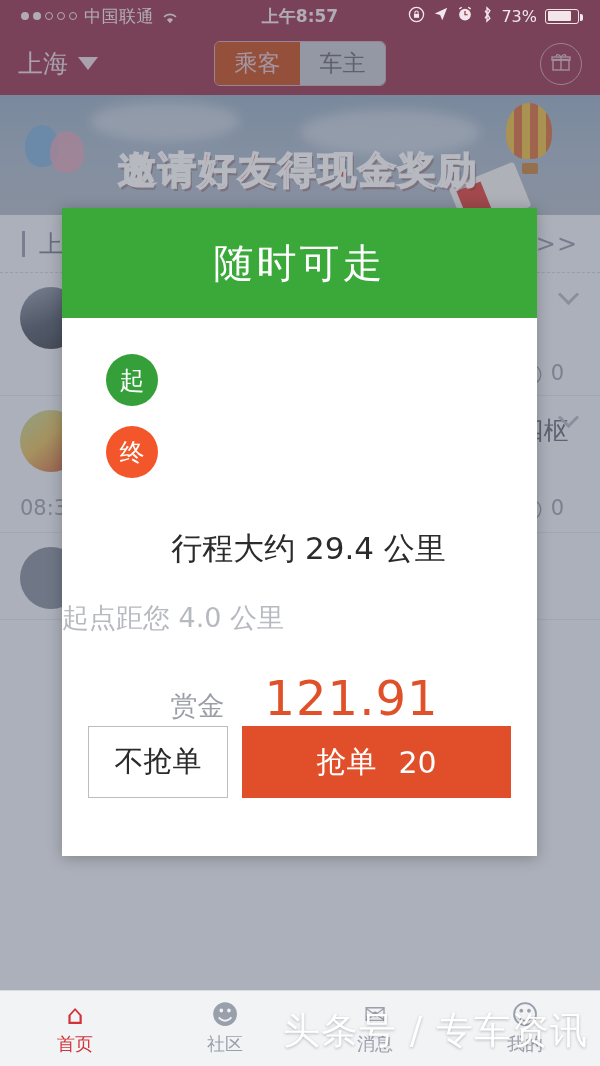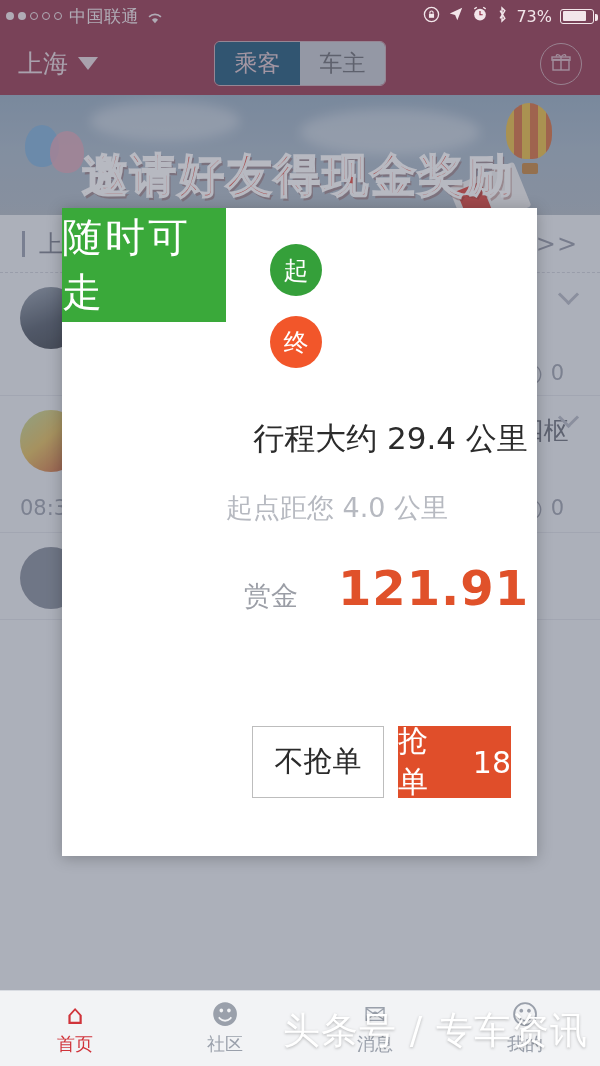--- a/index.html
+++ b/index.html
@@ -16,21 +16,21 @@
   }
 
   
   #statusbar {
     position: absolute; top: 0; left: 0;
     width: 600px; height: 32px;
     background: #8e2740;
     display: flex; align-items: center;
     color: #f2e6ea;
     font-size: 17px;
-    padding: 0 6px;
+    padding: 0 21px;
   }
   .sb-left { display: flex; align-items: center; gap: 7px; flex: 0 0 auto; }
   .dots { display: flex; align-items: center; gap: 4px; }
   .dot { width: 8px; height: 8px; border-radius: 50%; }
   .dot.on { background: #f2e6ea; }
   .dot.off { background: transparent; border: 1.3px solid #f2e6ea; }
   .carrier { font-size: 17px; letter-spacing: .5px; }
   .wifi { display:inline-block; width: 18px; height: 14px; position: relative; }
   .sb-center {
     position: absolute; left: 0; right: 0; text-align: center;
@@ -70,21 +70,21 @@
   }
   #segmented {
     position: absolute; left: 50%; transform: translateX(-50%);
     display: flex; border: 1.5px solid #c4a3ad; border-radius: 6px;
     overflow: hidden; height: 45px;
   }
   .seg {
     display: flex; align-items: center; justify-content: center;
     width: 85px; font-size: 23px;
   }
-  .seg.inactive { background: #0c4a6e; color: #dcc0c8; }
+  .seg.inactive { background: #c2410c; color: #dcc0c8; }
   .seg.active { background: #bfc3cc; color: #5e5f66; }
   #gift-btn {
     margin-left: auto;
     width: 42px; height: 42px; border-radius: 50%;
     border: 1.6px solid #c79aa6;
     display: flex; align-items: center; justify-content: center;
     color: #d8b2bd;
   }
 
   
@@ -100,21 +100,21 @@
     position:absolute; right:48px; top:8px; width:46px; height:56px;
     background: repeating-linear-gradient(90deg,#e8b833 0 8px,#d4632f 8px 16px);
     border-radius: 50% 50% 42% 42%;
   }
   #banner .hotair-basket {
     position:absolute; right:62px; top:68px; width:16px; height:11px; background:#c07a2e; border-radius:2px;
   }
   #banner-text {
     position: absolute; left: 0; right: 4px; top: 50px;
     text-align: center;
-    font-size: 46px; font-weight: bold;
+    font-size: 38px; font-weight: bold;
     color: #e03b2e;
     letter-spacing: 2px;
     -webkit-text-stroke: 1.5px #fff;
     text-shadow: 2px 3px 0 rgba(120,30,20,.35);
     font-family: Liberation Sans, sans-serif;
   }
   #banner .envelope {
     position:absolute; right:75px; bottom:-6px; width:70px; height:48px;
     background:#f0f0f0; transform: rotate(-22deg); border-radius:3px;
   }
@@ -164,21 +164,21 @@
     position: absolute; top: 0; left: 0; width: 600px; height: 1066px;
     background: rgba(95,100,118,.45);
   }
 
   
   #modal {
     position: absolute; left: 62px; top: 208px;
     width: 475px; height: 648px;
     background: #fff;
     box-shadow: 0 2px 14px rgba(0,0,0,.25);
-    display: flex; flex-direction: row;
+    display: flex; flex-direction: column;
   }
   #modal-header {
     height: 114px; background: #3aa93a;
     display: flex; align-items: center; justify-content: center;
     color: #ffffff; font-size: 40px; letter-spacing: 3px;
   }
   #modal-body { flex: 1 1 auto; padding: 26px 0 0 0; display:flex; flex-direction:column; }
   .route-row {
     display: flex; align-items: center; gap: 28px;
     padding: 0 0 0 44px; height: 72px;
@@ -199,21 +199,21 @@
   .pickup-distance {
     text-align: left; font-size: 27px; color: #b6b9c0;
     margin-top: 30px;
   }
   .fare-row {
     display: flex; align-items: baseline; justify-content: center; gap: 40px;
     margin-top: 34px;
     padding-left: 10px;
   }
   .fare-label { font-size: 27px; color: #9b9ea6; }
-  .fare-value { font-size: 48px; color: #e0512a; font-weight: 700; letter-spacing: 1px; }
+  .fare-value { font-size: 48px; color: #e0512a; font-weight: 400; letter-spacing: 1px; }
   #modal-actions {
     display: flex; align-items: center; gap: 14px;
     padding: 0 26px; margin-top: auto; margin-bottom: 58px;
   }
   #decline-btn {
     width: 140px; height: 72px;
     border: 1.5px solid #bdbdbd; background: #fff;
     display: flex; align-items: center; justify-content: center;
     font-size: 29px; color: #2b2b2b;
   }
@@ -334,20 +334,21 @@
           <span class="dot off"></span>
       </span>
       <span class="carrier">中国联通</span>
       <span class="wifi">
         <svg viewBox="0 0 20 15" width="18" height="14">
             <path d="M10 13.2 L6.6 9.4 A5 5 0 0 1 13.4 9.4 Z" fill="#f2e6ea"></path>
             <path d="M3.4 6.2 A9.5 9.5 0 0 1 16.6 6.2" stroke="#f2e6ea" stroke-width="1.8" fill="none"></path>
           </svg>
       </span>
     </div>
+    <div class="sb-center">上午8:57</div>
     <div class="sb-right">
       <span>
         <svg viewBox="0 0 18 18" width="17" height="17">
             <circle cx="9" cy="9" r="7.5" stroke="#f2e6ea" stroke-width="1.4" fill="none"></circle>
             <rect x="6.3" y="8.3" width="5.4" height="4.2" fill="#f2e6ea"></rect>
             <path d="M7.3 8.3 V7 a1.7 1.7 0 0 1 3.4 0 V8.3" stroke="#f2e6ea" stroke-width="1.2" fill="none"></path>
           </svg>
       </span>
       <span>
         <svg viewBox="0 0 18 18" width="16" height="16">
@@ -410,21 +411,21 @@
       <div class="trip-distance">行程大约 29.4 公里</div>
       <div class="pickup-distance">起点距您 4.0 公里</div>
       <div class="fare-row">
         <span class="fare-label">赏金</span>
         <span class="fare-value">121.91</span>
       </div>
       <div id="modal-actions">
         <div id="decline-btn">不抢单</div>
         <div id="accept-btn">
           <span>抢单</span>
-          <span class="count">18</span>
+          <span class="count">20</span>
         </div>
       </div>
     </div>
   </div>
 
   <div id="tabbar">
     <div class="tab active">
       <span class="glyph">⌂</span>
       <span>首页</span>
     </div>

